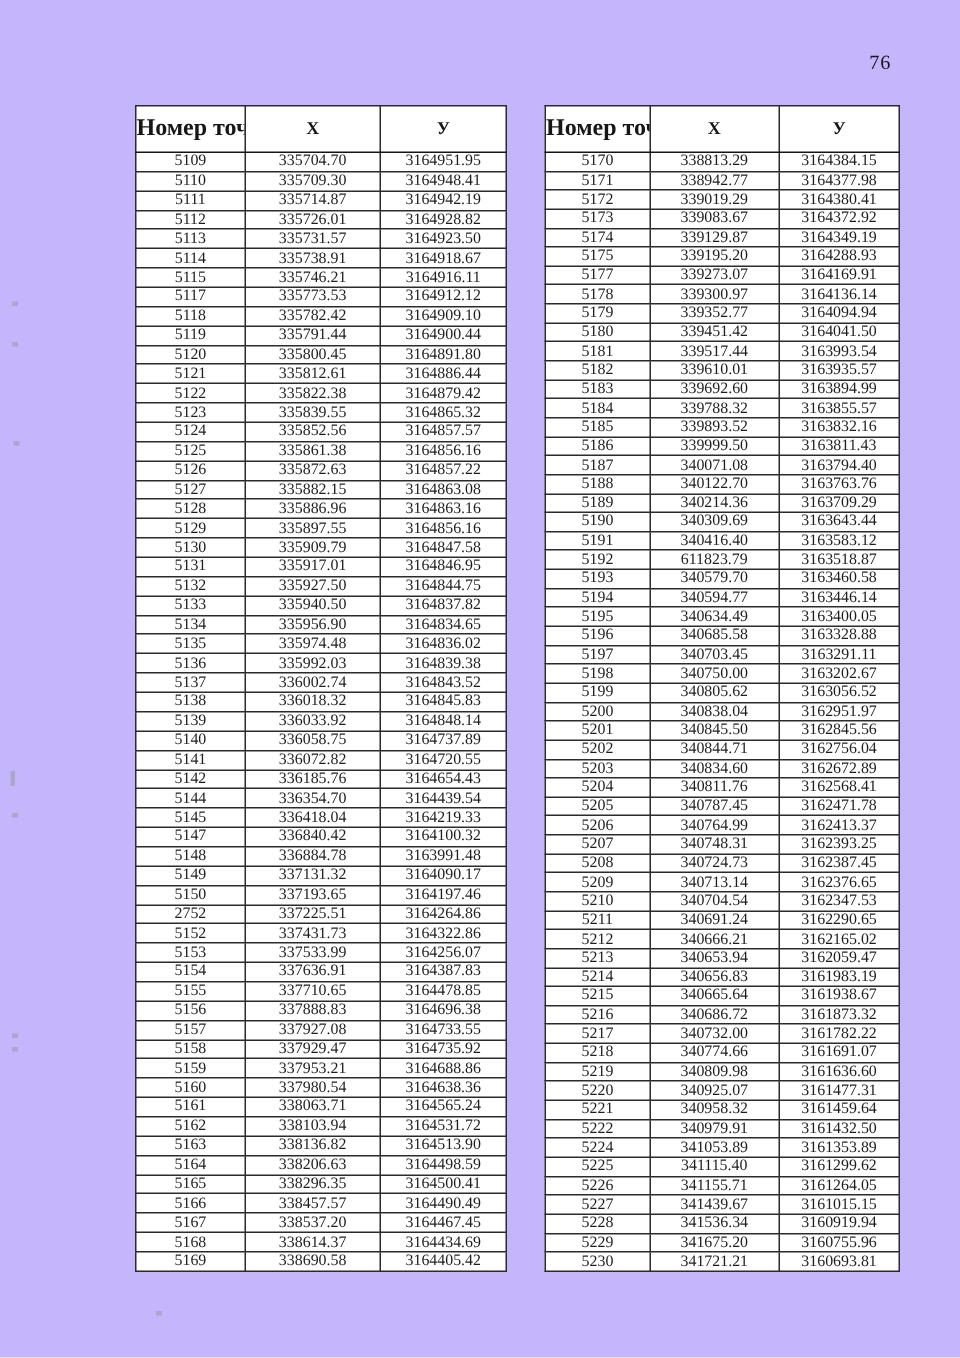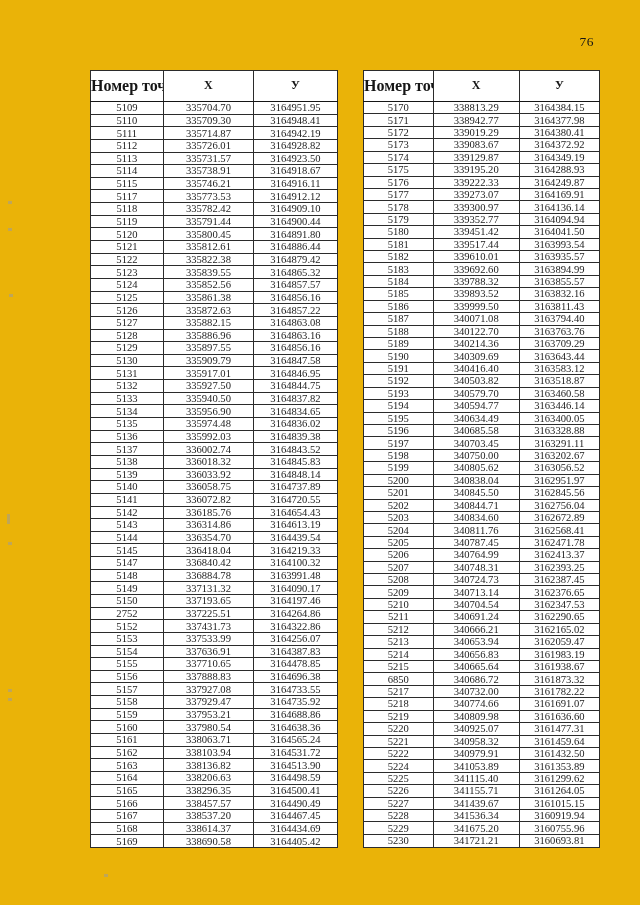--- a/index.html
+++ b/index.html
@@ -1,19 +1,19 @@
 <!DOCTYPE html>
 <html><head>
 <meta charset="utf-8">
 <style>
   html,body{margin:0;padding:0;background:#ffffff;}
   .page{
     position:relative;
     width:640px;height:905px;
-    background:#eab308;
+    background:#c4b5fd;
     font-family:"Liberation Serif", serif;
     color:#161616;
     overflow:hidden;
   }
   .page-number{
     position:absolute;top:34px;right:46px;
     font-size:13.5px;letter-spacing:0.5px;
   }
   .tables{
     position:absolute;left:90px;top:70px;
@@ -237,25 +237,20 @@
             <td>5141</td>
             <td>336072.82</td>
             <td>3164720.55</td>
           </tr>
           <tr>
             <td>5142</td>
             <td>336185.76</td>
             <td>3164654.43</td>
           </tr>
           <tr>
-            <td>5143</td>
-            <td>336314.86</td>
-            <td>3164613.19</td>
-          </tr>
-          <tr>
             <td>5144</td>
             <td>336354.70</td>
             <td>3164439.54</td>
           </tr>
           <tr>
             <td>5145</td>
             <td>336418.04</td>
             <td>3164219.33</td>
           </tr>
           <tr>
@@ -413,25 +408,20 @@
             <td>5174</td>
             <td>339129.87</td>
             <td>3164349.19</td>
           </tr>
           <tr>
             <td>5175</td>
             <td>339195.20</td>
             <td>3164288.93</td>
           </tr>
           <tr>
-            <td>5176</td>
-            <td>339222.33</td>
-            <td>3164249.87</td>
-          </tr>
-          <tr>
             <td>5177</td>
             <td>339273.07</td>
             <td>3164169.91</td>
           </tr>
           <tr>
             <td>5178</td>
             <td>339300.97</td>
             <td>3164136.14</td>
           </tr>
           <tr>
@@ -494,21 +484,21 @@
             <td>340309.69</td>
             <td>3163643.44</td>
           </tr>
           <tr>
             <td>5191</td>
             <td>340416.40</td>
             <td>3163583.12</td>
           </tr>
           <tr>
             <td>5192</td>
-            <td>340503.82</td>
+            <td>611823.79</td>
             <td>3163518.87</td>
           </tr>
           <tr>
             <td>5193</td>
             <td>340579.70</td>
             <td>3163460.58</td>
           </tr>
           <tr>
             <td>5194</td>
             <td>340594.77</td>
@@ -613,21 +603,21 @@
             <td>5214</td>
             <td>340656.83</td>
             <td>3161983.19</td>
           </tr>
           <tr>
             <td>5215</td>
             <td>340665.64</td>
             <td>3161938.67</td>
           </tr>
           <tr>
-            <td>6850</td>
+            <td>5216</td>
             <td>340686.72</td>
             <td>3161873.32</td>
           </tr>
           <tr>
             <td>5217</td>
             <td>340732.00</td>
             <td>3161782.22</td>
           </tr>
           <tr>
             <td>5218</td>

